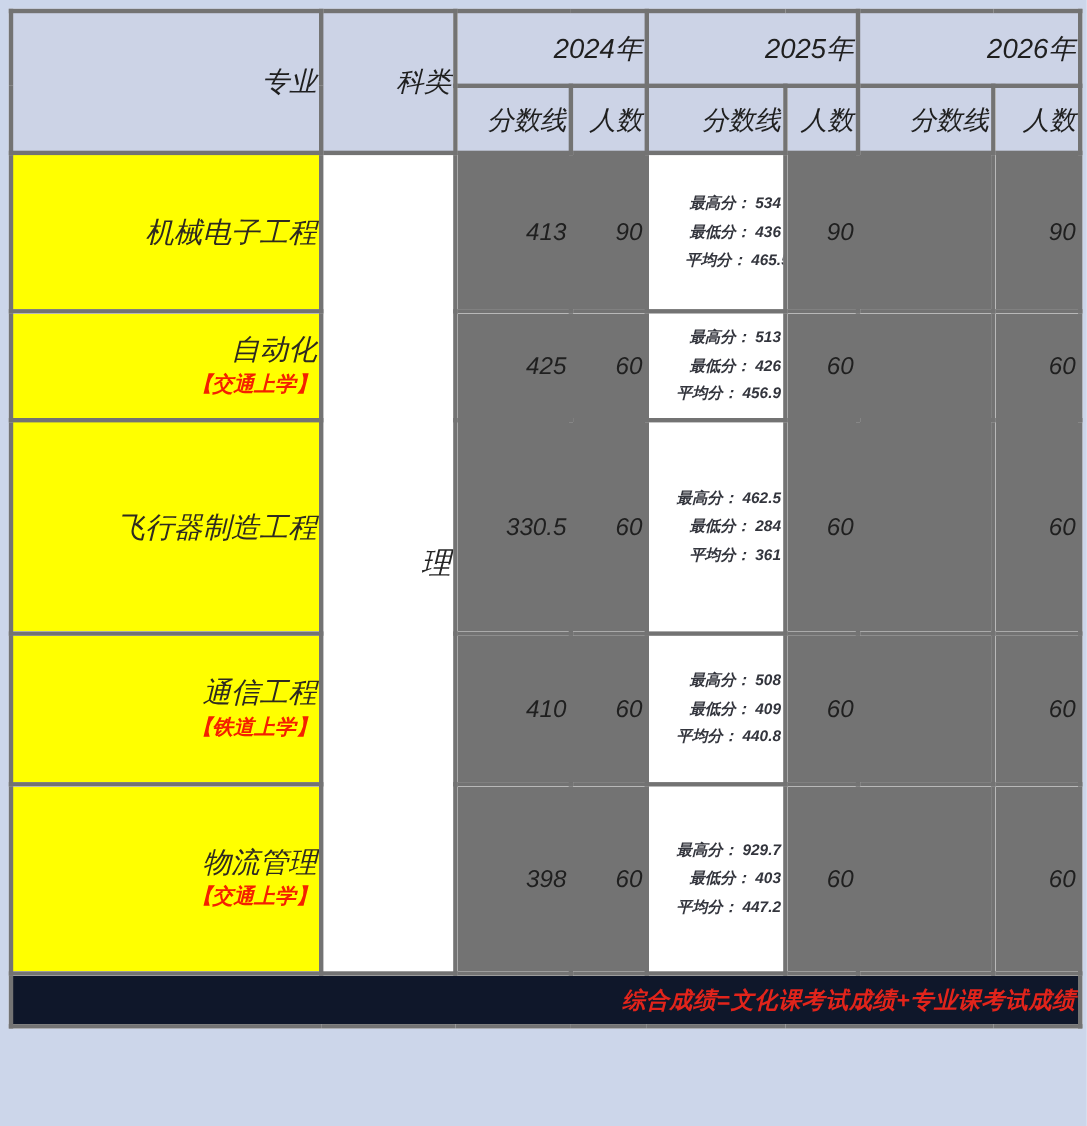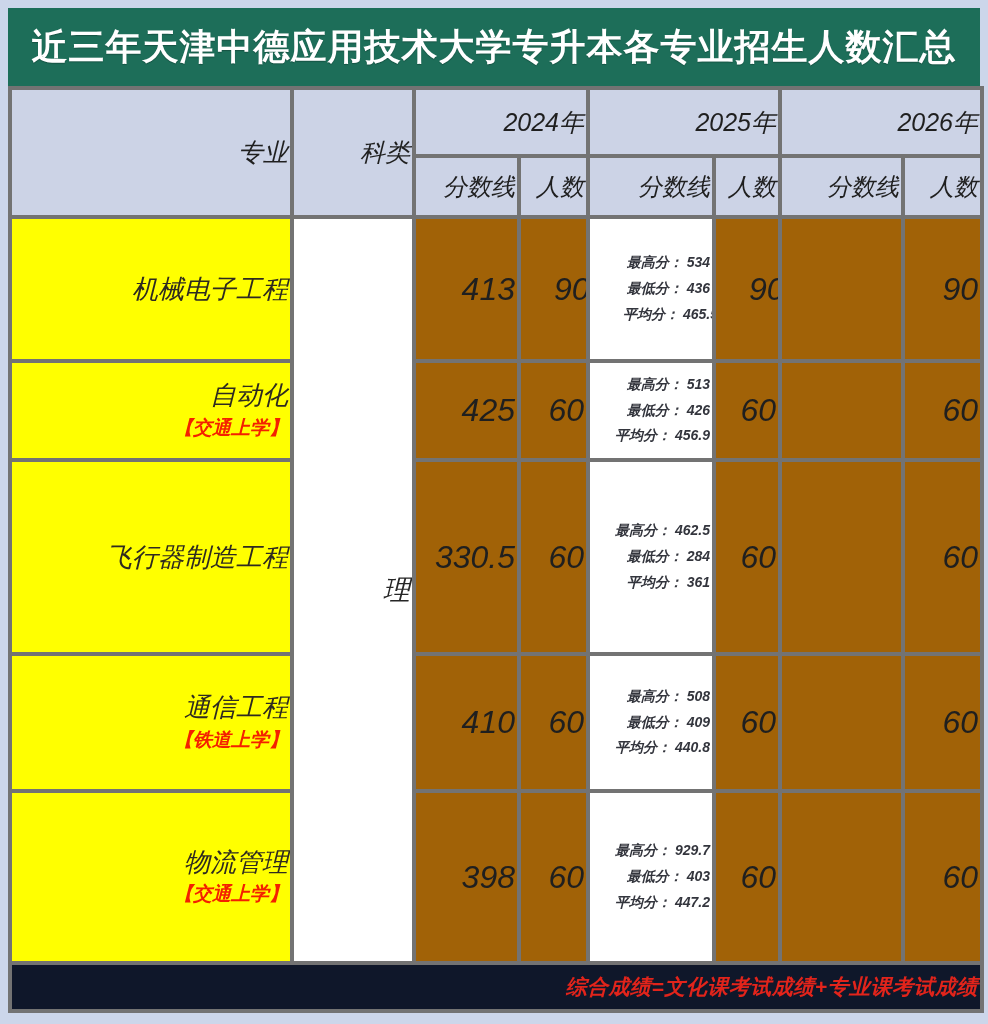--- a/index.html
+++ b/index.html
@@ -52,21 +52,21 @@
   .major-name{
     display:block;font-size:26px;font-weight:500;color:#2e2a20;
     line-height:1.25;
   }
   .major-note{
     display:block;font-size:19px;font-weight:bold;color:#f42000;
     line-height:1.5;margin-top:2px;
   }
   .major-note:empty{display:none;}
   td.category-cell{font-size:27px;font-weight:500;background:#ffffff;}
-  td.num-cell{font-size:32px;font-weight:500;color:#1f1f1f;background:#a16207;}
+  td.num-cell{font-size:22px;font-weight:500;color:#1f1f1f;background:#737373;}
   td.detail-cell{background:#ffffff;padding:4px 2px;}
   .detail-line{
     display:block;font-size:14px;font-weight:600;color:#33353d;
     line-height:1.85;white-space:nowrap;
   }
   tr.r0 td{height:144px;padding-left:33px;}
   tr.r1 td{height:99px;}
   tr.r2 td{height:194px;margin-top:10px;}
   tr.r3 td{height:137px;}
   tr.r4 td{height:172px;}
@@ -75,23 +75,20 @@
   }
   .footer-note{
     color:#e2241b;font-size:21px;font-weight:bold;letter-spacing:.5px;
   }
 </style>
 </head>
 <body>
 
 <div class="canvas">
 
-  <div class="title-bar">
-    <span class="ttl">近三年天津中德应用技术大学专升本各专业招生人数汇总</span>
-  </div>
 
   <table class="summary">
     <colgroup>
       <col style="width:282px">
         <col style="width:122px">
       <col style="width:105px">
         <col style="width:69px">
       <col style="width:126px">
         <col style="width:66px">
       <col style="width:123px">

